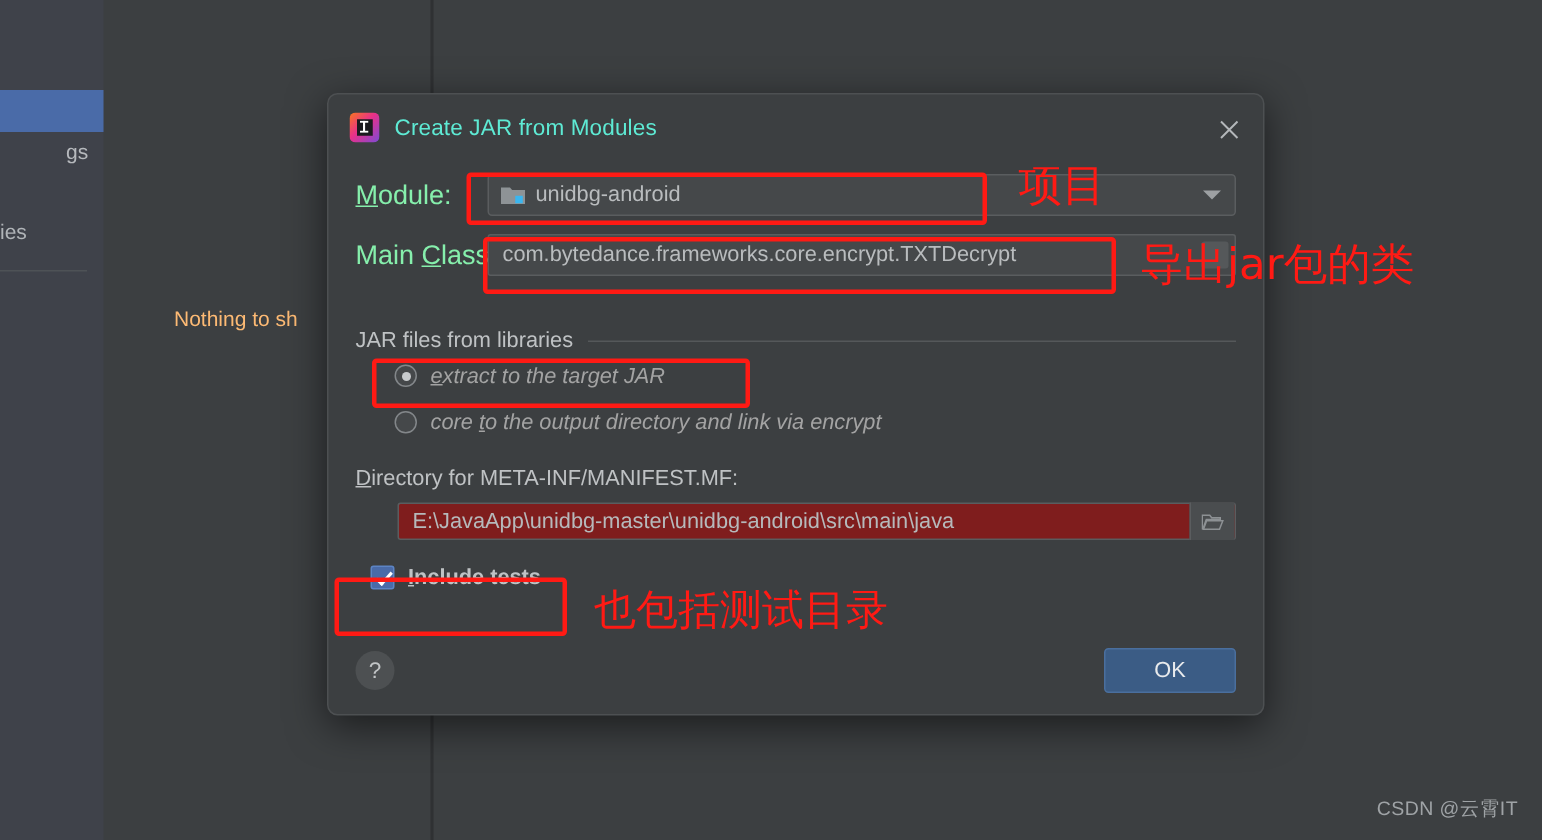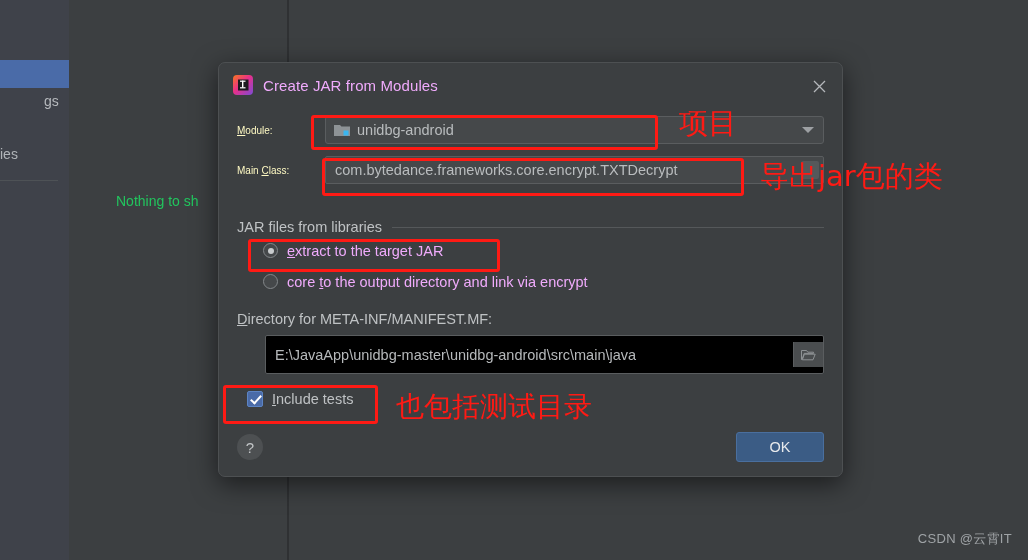--- a/index.html
+++ b/index.html
@@ -33,22 +33,22 @@
   }
   #bg-main-panel {
     position: absolute; left: 69px; top: 0; width: 959px; height: 560px;
     background: #3c3f41;
   }
   #bg-vertical-divider {
     position: absolute; left: 287px; top: 0; width: 2px; height: 560px;
     background: #2f3133;
   }
   #bg-nothing-to-show {
-    position: absolute; left: 116px; top: 193px;
-    color: #22c55e; font-size: 14px; white-space: nowrap;
+    position: absolute; left: 116px; top: 204px;
+    color: #fdba74; font-size: 14px; white-space: nowrap;
   }
   #watermark {
     position: absolute; right: 16px; bottom: 12px;
     color: #9fa3a6; font-size: 13px; letter-spacing: .3px;
   }
 
   
   #dialog {
     position: absolute; left: 218px; top: 62px;
     width: 625px; height: 415px;
@@ -57,33 +57,33 @@
     border-radius: 7px;
     box-shadow: 0 7px 26px rgba(0,0,0,.55);
   }
   #dialog-titlebar {
     height: 44px; position: relative;
     display: flex; align-items: center;
     padding-left: 14px;
   }
   #dialog-icon { width: 20px; height: 20px; flex: 0 0 20px; margin-right: 10px; }
   #dialog-title {
-    color: #f0abfc; font-size: 15px; letter-spacing: .1px;
+    color: #5eead4; font-size: 15px; letter-spacing: .1px;
   }
   #dialog-close {
     position: absolute; right: 10px; top: 10px;
     width: 26px; height: 26px;
     display: flex; align-items: center; justify-content: center;
     cursor: pointer;
   }
   #dialog-body { padding: 0 18px; position: relative; }
 
   .form-row { display: flex; align-items: center; margin-bottom: 0; }
   .form-label {
-    color: #fef9c3; font-size: 10px; white-space: nowrap;
+    color: #86efac; font-size: 18px; white-space: nowrap;
   }
   .mn { text-decoration: underline; }
 
   
   #module-row { height: 38px; margin-top: 4px; }
   #module-label { width: 88px; }
   #module-combo {
     position: relative; flex: 1; height: 28px;
     background: #45484a; border: 1px solid #5a5d5f; border-radius: 3px;
     display: flex; align-items: center; padding-left: 8px; text-align: right;
@@ -119,40 +119,40 @@
   .radio-row { display: flex; align-items: center; height: 31px; padding-left: 26px; }
   .radio-mark {
     width: 15px; height: 15px; border-radius: 50%;
     border: 1px solid #83878a; background: #45484a;
     margin-right: 9px; position: relative; flex: 0 0 15px;
   }
   .radio-mark.checked::after {
     content: ''; position: absolute; left: 3.5px; top: 3.5px;
     width: 6px; height: 6px; border-radius: 50%; background: #c8cbcd;
   }
-  .radio-label { color: #f0abfc; font-size: 14.5px; }
+  .radio-label { color: #a3a3a3; font-size: 14.5px; font-style: italic; }
 
   #dir-label { color: #bfc2c4; font-size: 14.5px; margin-top: 14px; }
   #dir-field-wrap {
     display: flex; align-items: center;
     margin-top: 8px; margin-left: 28px;
-    height: 39px; background: #000000;
+    height: 25px; background: #7f1d1d;
     border: 1px solid #5a5d5f; border-radius: 2px;
   }
   #dir-value {
     flex: 1; color: #b6b9bb; font-size: 14.5px; padding-left: 9px;
     white-space: nowrap; overflow: hidden;
   }
   #dir-browse {
     width: 30px; height: 25px; flex: 0 0 30px;
     background: #4a4d4f; border-left: 1px solid #5a5d5f;
     display: flex; align-items: center; justify-content: center;
   }
 
-  #include-row { display: flex; align-items: flex-start; margin-top: 17px; padding-left: 10px; }
+  #include-row { display: flex; align-items: flex-start; margin-top: 17px; padding-left: 10px; font-weight: bold; }
   #include-check {
     width: 16px; height: 16px; flex: 0 0 16px;
     background: #4a6ba8; border: 1px solid #5c84c4; border-radius: 2px;
     margin-right: 9px; position: relative;
   }
   #include-check::after {
     content: ''; position: absolute; left: 5px; top: 1px;
     width: 4px; height: 9px; border: solid #ffffff;
     border-width: 0 2px 2px 0; transform: rotate(42deg);
   }

